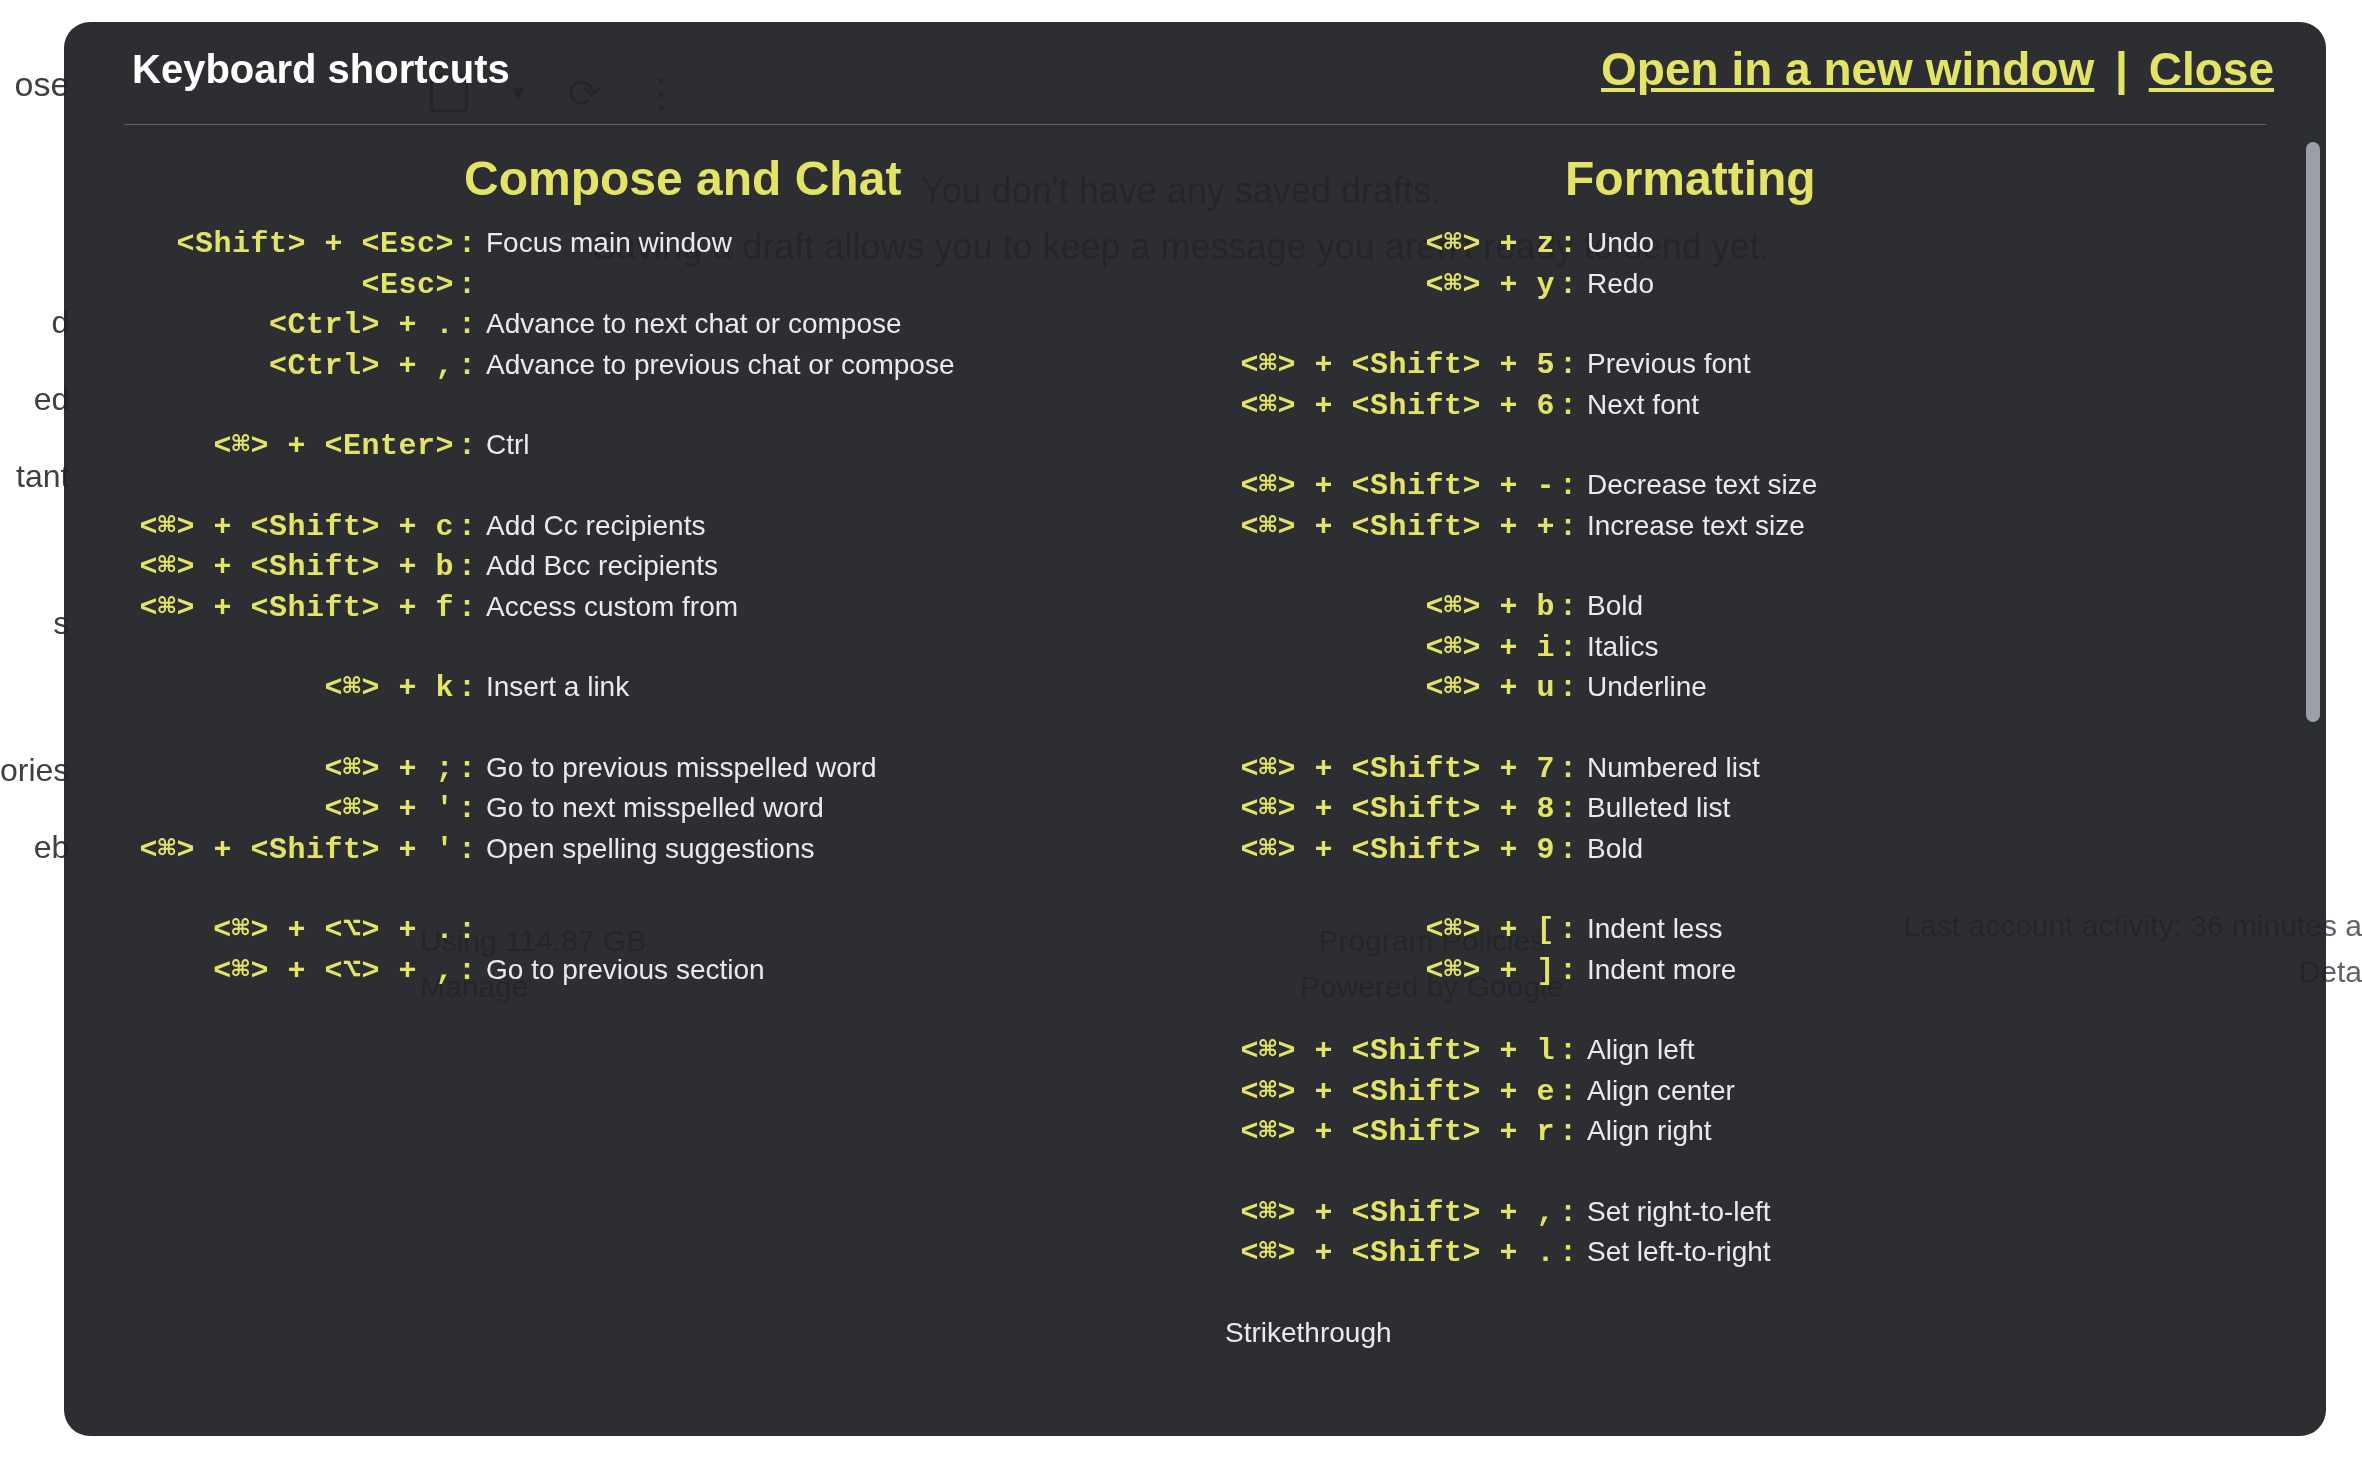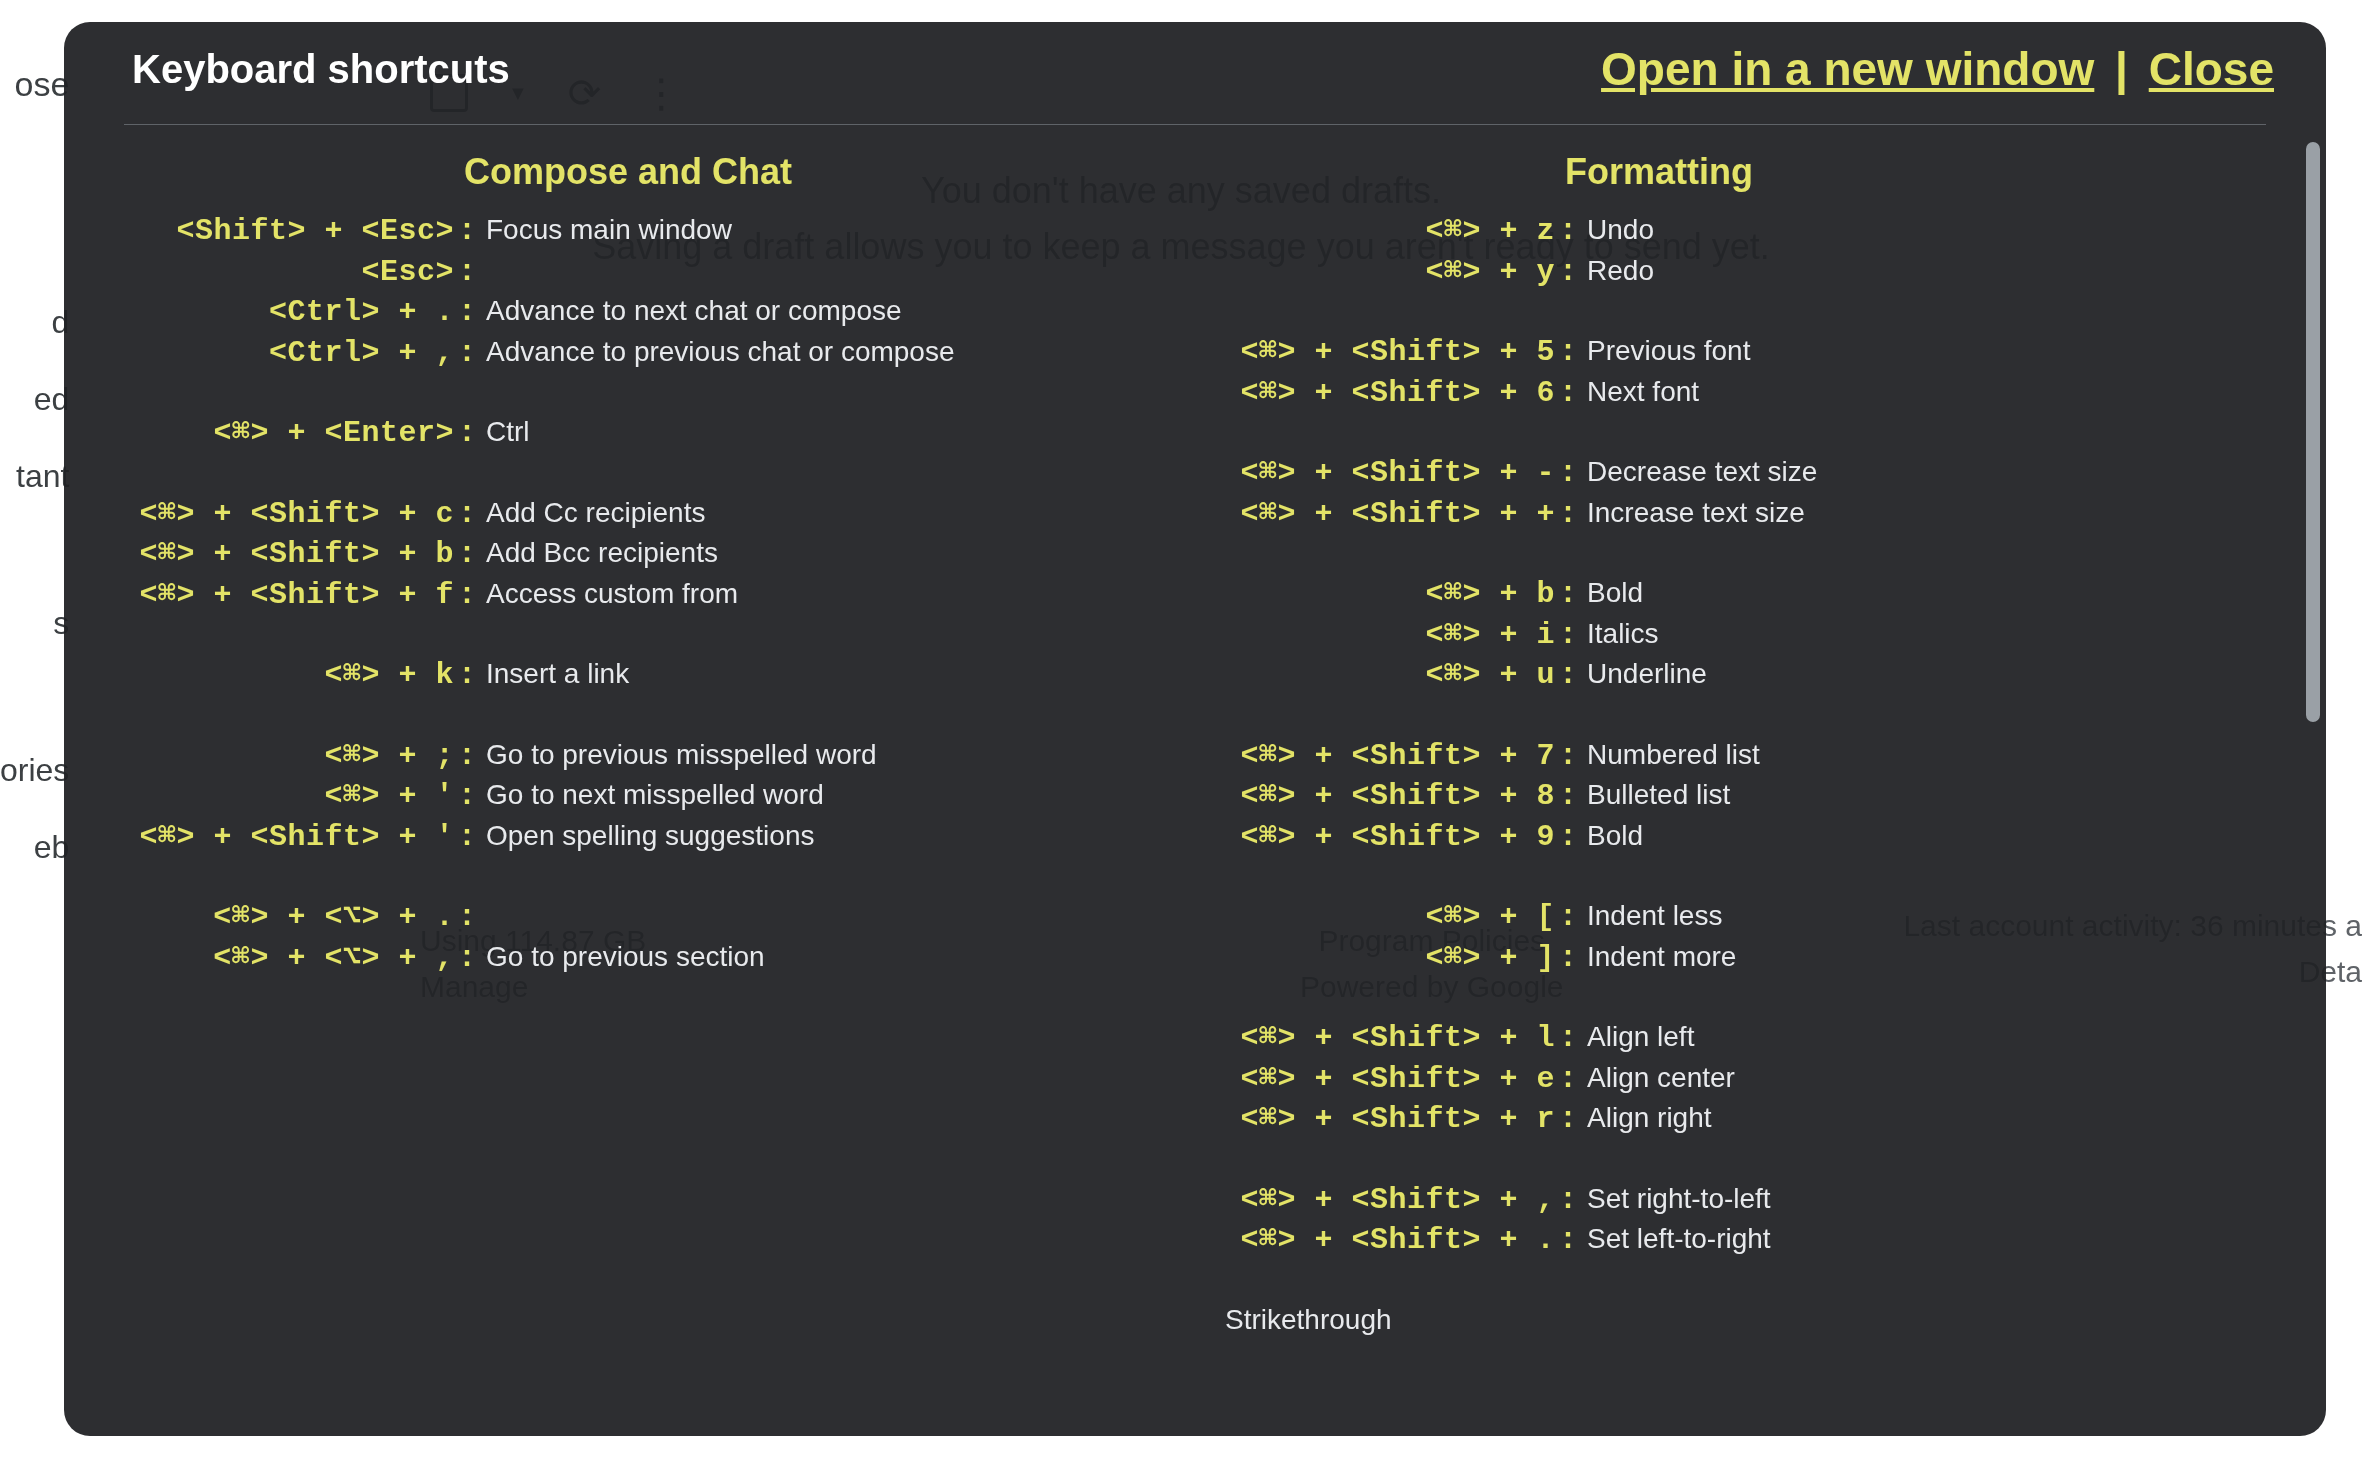--- a/index.html
+++ b/index.html
@@ -78,21 +78,21 @@
 
   .columns {
     display: flex;
     gap: 60px;
     padding: 0 20px;
   }
   .col { flex: 1 1 0; }
 
   .section-title {
     color: #e3e367;
-    font-size: 36px;
+    font-size: 48px;
     font-weight: bold;
     margin: 0 0 18px 0;
     padding-left: 340px;
   }
 
   .row {
     display: flex;
     align-items: flex-start;
     font-size: 34px;
     line-height: 1.35;

